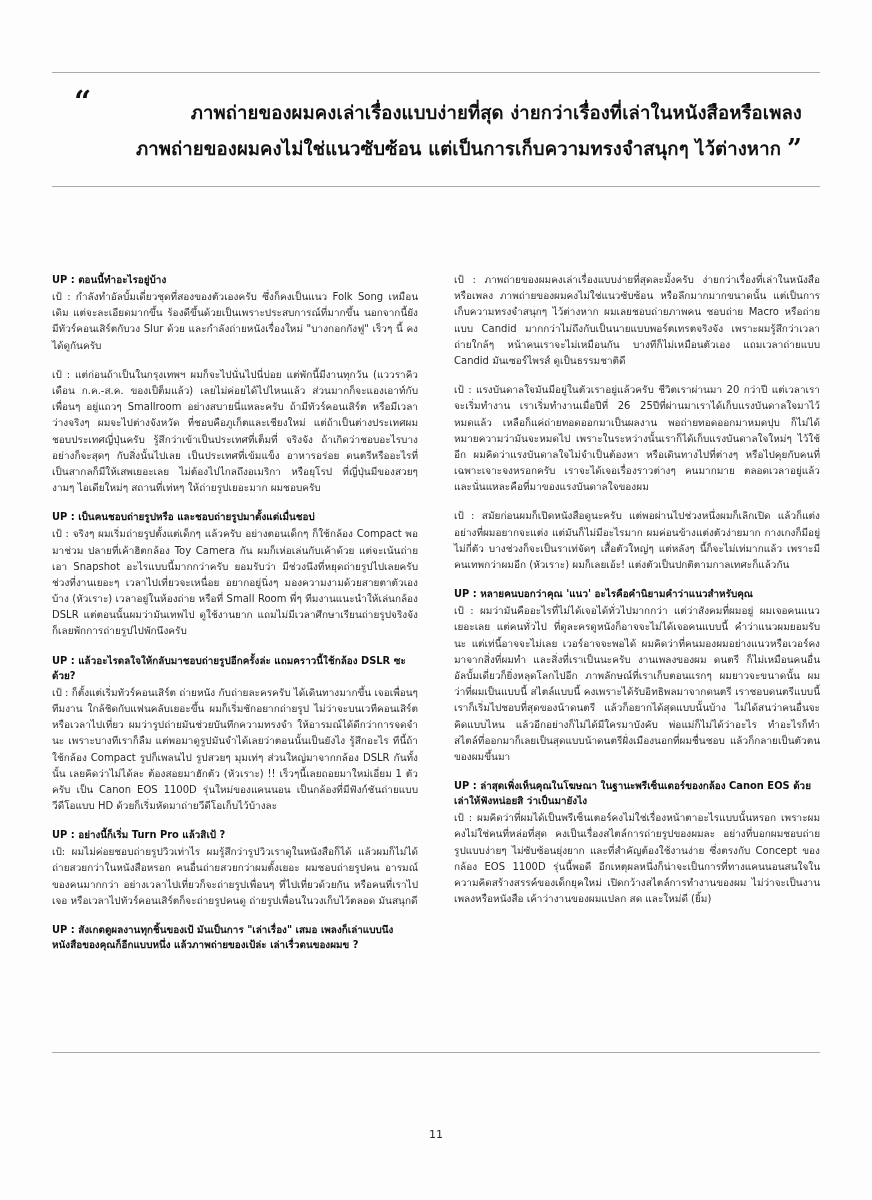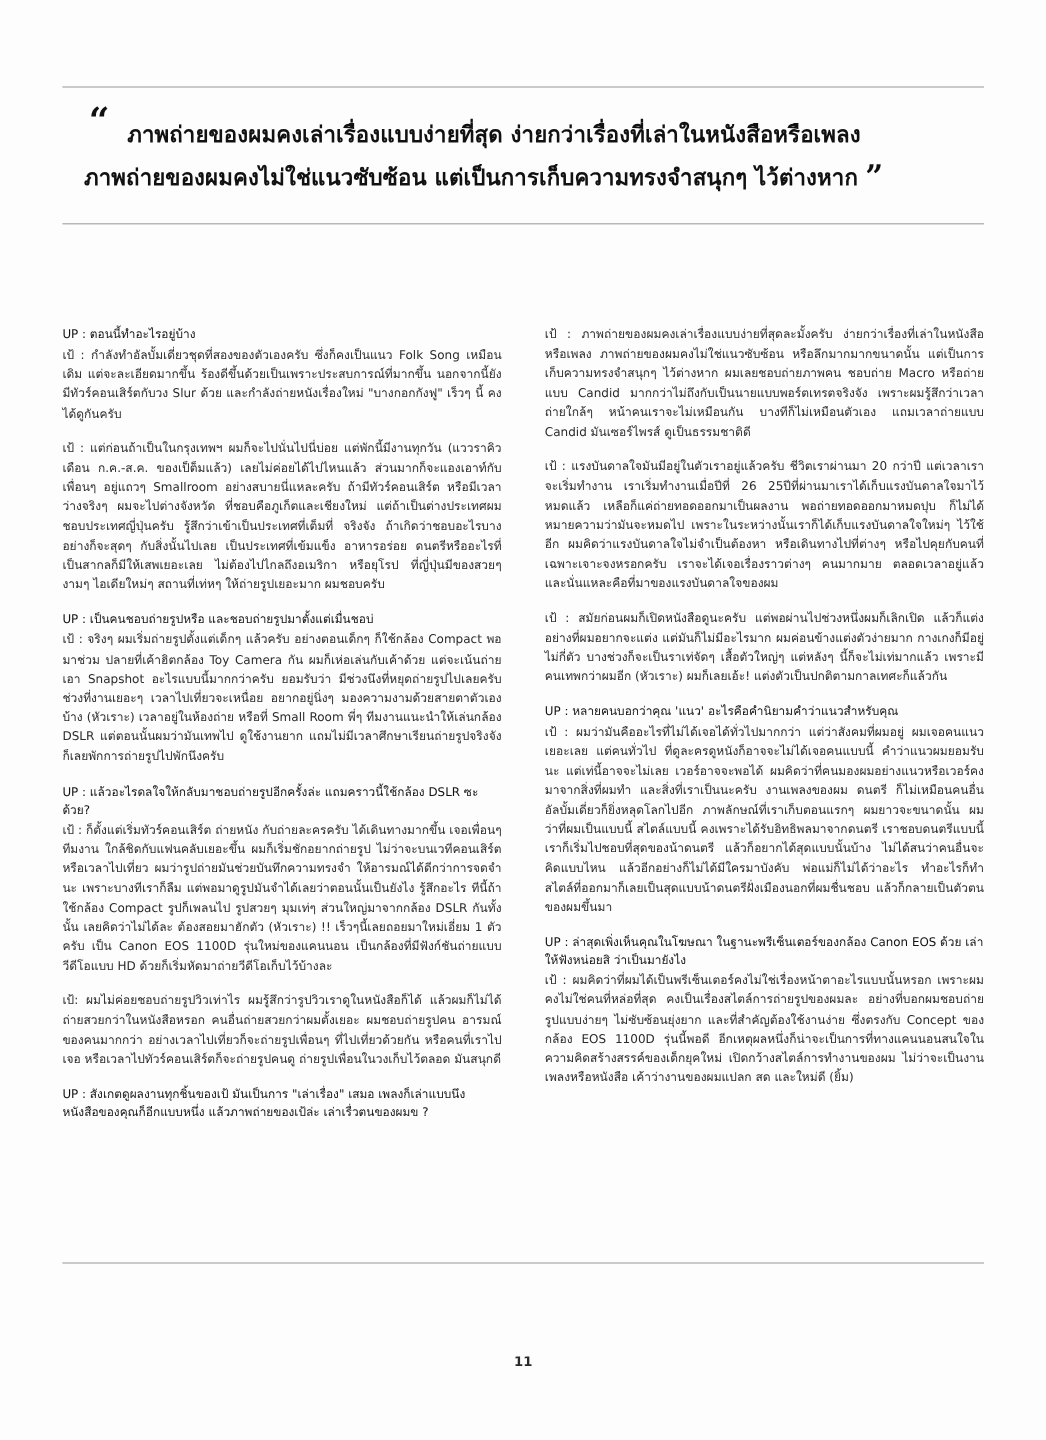--- a/index.html
+++ b/index.html
@@ -50,21 +50,21 @@
   }
   .quote-mark-close {
     font-size: 26px;
     font-weight: bold;
     color: #111;
     font-family: "DejaVu Serif", "Liberation Serif", serif;
     vertical-align: -2px;
     margin-left: 6px;
   }
   .quote-text {
-    text-align: left;
+    text-align: right;
     font-size: 18.5px;
     font-weight: bold;
     line-height: 1.55;
     letter-spacing: 0.1px;
     color: #111;
     padding: 0 14px;
   }
   .quote-line {
     display: block;
   }
@@ -83,21 +83,21 @@
   }
   .col {
     width: 366px;
     flex: 0 0 366px;
   }
   .qa {
     margin-bottom: 13px;
   }
   .q {
     font-size: 9.9px;
-    font-weight: normal;
+    font-weight: bold;
     line-height: 1.52;
     color: #111;
     margin: 0 0 2px 0;
     letter-spacing: 0.02px;
   }
   .a {
     font-size: 10px;
     line-height: 1.62;
     color: #2b2b2b;
     margin: 0;
@@ -111,21 +111,21 @@
     top: 1052px;
     width: 768px;
   }
   .page-number {
     position: absolute;
     left: 0;
     top: 1128px;
     width: 872px;
     text-align: center;
     font-size: 11px;
-    font-weight: bold;
+    font-weight: normal;
     color: #2a2a2a;
   }
 </style>
 </head>
 <body>
 
 <div class="page">
 
   <div class="quote-block">
     <div class="rule"></div>
@@ -151,20 +151,21 @@
       </div>
       <div class="qa">
         <p class="q">UP : เป็นคนชอบถ่ายรูปหรือ และชอบถ่ายรูปมาตั้งแต่เมื่นชอบ่</p>
         <p class="a">เป้ : จริงๆ ผมเริ่มถ่ายรูปตั้งแต่เด็กๆ แล้วครับ อย่างตอนเด็กๆ ก็ใช้กล้อง Compact พอมาช่วม ปลายที่เค้าฮิตกล้อง Toy Camera กัน ผมก็เห่อเล่นกับเค้าด้วย แต่จะเน้นถ่ายเอา Snapshot อะไรแบบนี้มากกว่าครับ ยอมรับว่า มีช่วงนึงที่หยุดถ่ายรูปไปเลยครับ ช่วงที่งานเยอะๆ เวลาไปเที่ยวจะเหนื่อย อยากอยู่นิ่งๆ มองความงามด้วยสายตาตัวเองบ้าง (หัวเราะ) เวลาอยู่ในห้องถ่าย หรือที่ Small Room พี่ๆ ทีมงานแนะนำให้เล่นกล้อง DSLR แต่ตอนนั้นผมว่ามันเทพไป ดูใช้งานยาก แถมไม่มีเวลาศึกษาเรียนถ่ายรูปจริงจัง ก็เลยพักการถ่ายรูปไปพักนึงครับ</p>
       </div>
       <div class="qa">
         <p class="q">UP : แล้วอะไรดลใจให้กลับมาชอบถ่ายรูปอีกครั้งล่ะ แถมคราวนี้ใช้กล้อง DSLR ซะด้วย?</p>
         <p class="a">เป้ : ก็ตั้งแต่เริ่มทัวร์คอนเสิร์ต ถ่ายหนัง กับถ่ายละครครับ ได้เดินทางมากขึ้น เจอเพื่อนๆ ทีมงาน ใกล้ชิดกับแฟนคลับเยอะขึ้น ผมก็เริ่มชักอยากถ่ายรูป ไม่ว่าจะบนเวทีคอนเสิร์ต หรือเวลาไปเที่ยว ผมว่ารูปถ่ายมันช่วยบันทึกความทรงจำ ให้อารมณ์ได้ดีกว่าการจดจำนะ เพราะบางทีเราก็ลืม แต่พอมาดูรูปมันจำได้เลยว่าตอนนั้นเป็นยังไง รู้สึกอะไร  ทีนี้ถ้าใช้กล้อง Compact รูปก็เพลนไป รูปสวยๆ มุมเท่ๆ ส่วนใหญ่มาจากกล้อง DSLR กันทั้งนั้น เลยคิดว่าไม่ได้ละ ต้องสอยมาฮักตัว (หัวเราะ) !! เร็วๆนี้เลยถอยมาใหม่เอี่ยม 1 ตัวครับ เป็น Canon EOS 1100D รุ่นใหม่ของแคนนอน เป็นกล้องที่มีฟังก์ชันถ่ายแบบวีดีโอแบบ HD ด้วยก็เริ่มหัดมาถ่ายวีดีโอเก็บไว้บ้างละ</p>
       </div>
       <div class="qa">
+        <p class="q">UP : อย่างนี้ก็เริ่ม Turn Pro แล้วสิเป้ ?</p>
         <p class="a">เป้: ผมไม่ค่อยชอบถ่ายรูปวิวเท่าไร ผมรู้สึกว่ารูปวิวเราดูในหนังสือก็ได้ แล้วผมก็ไม่ได้ถ่ายสวยกว่าในหนังสือหรอก คนอื่นถ่ายสวยกว่าผมตั้งเยอะ ผมชอบถ่ายรูปคน อารมณ์ของคนมากกว่า อย่างเวลาไปเที่ยวก็จะถ่ายรูปเพื่อนๆ ที่ไปเที่ยวด้วยกัน หรือคนที่เราไปเจอ หรือเวลาไปทัวร์คอนเสิร์ตก็จะถ่ายรูปคนดู ถ่ายรูปเพื่อนในวงเก็บไว้ตลอด มันสนุกดี</p>
       </div>
       <div class="qa">
         <p class="q">UP : สังเกตดูผลงานทุกชิ้นของเป้ มันเป็นการ "เล่าเรื่อง" เสมอ เพลงก็เล่าแบบนึง หนังสือของคุณก็อีกแบบหนึ่ง แล้วภาพถ่ายของเป้ล่ะ  เล่าเรื่วตนของผมข ?</p>
       </div>
     </div>
 
     <div class="col">
       <div class="qa">
         <p class="a">เป้ : ภาพถ่ายของผมคงเล่าเรื่องแบบง่ายที่สุดละมั้งครับ ง่ายกว่าเรื่องที่เล่าในหนังสือหรือเพลง ภาพถ่ายของผมคงไม่ใช่แนวซับซ้อน หรือลึกมากมากขนาดนั้น แต่เป็นการเก็บความทรงจำสนุกๆ ไว้ต่างหาก ผมเลยชอบถ่ายภาพคน ชอบถ่าย Macro หรือถ่ายแบบ Candid มากกว่าไม่ถึงกับเป็นนายแบบพอร์ตเทรตจริงจัง เพราะผมรู้สึกว่าเวลาถ่ายใกล้ๆ หน้าคนเราจะไม่เหมือนกัน บางทีก็ไม่เหมือนตัวเอง แถมเวลาถ่ายแบบ Candid มันเซอร์ไพรส์ ดูเป็นธรรมชาติดี</p>

